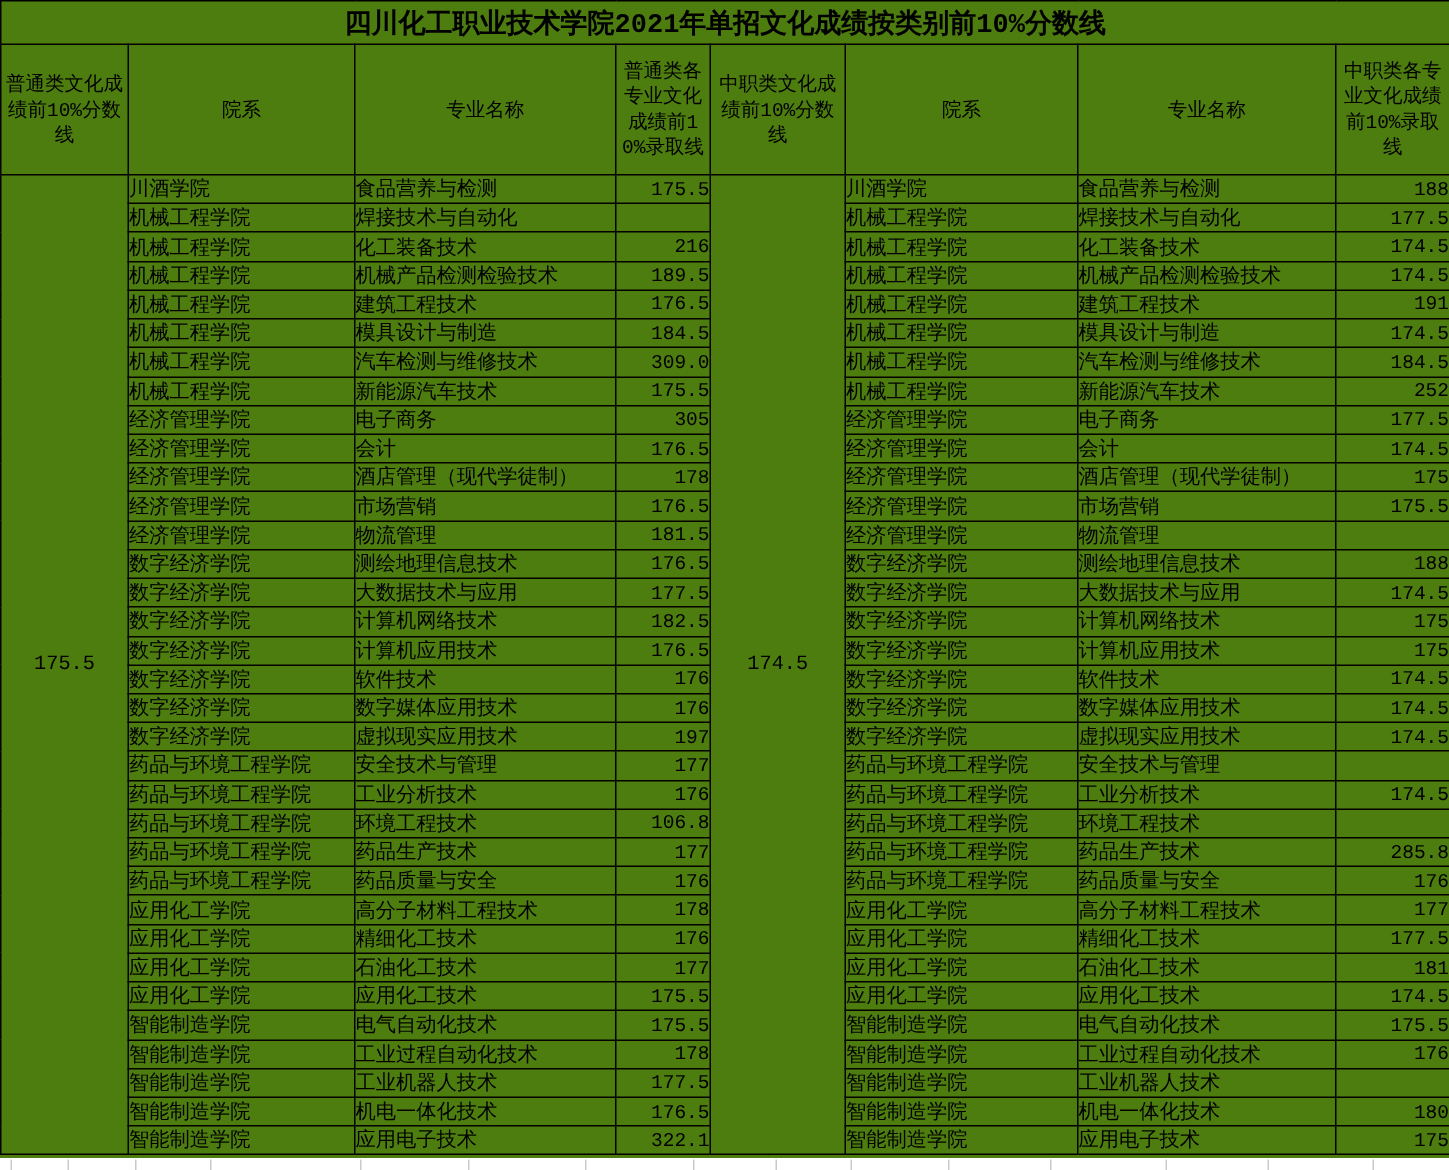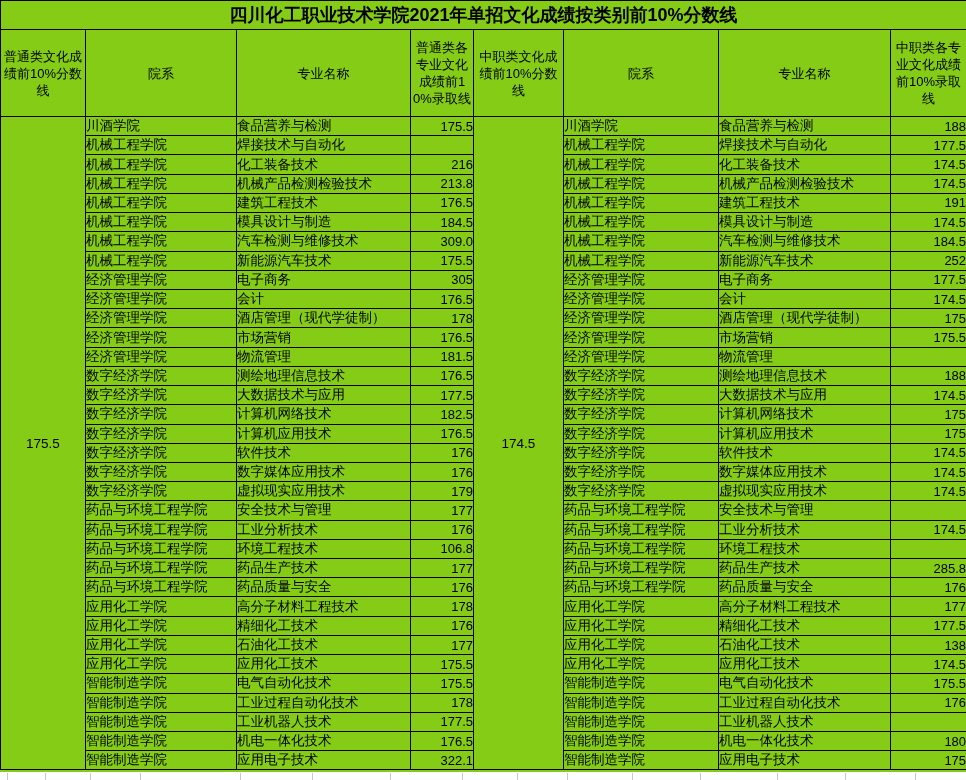--- a/index.html
+++ b/index.html
@@ -1,22 +1,22 @@
 <!DOCTYPE html>
 <html><head>
 <meta charset="utf-8">
 <style>
   * { box-sizing: border-box; }
   html, body { margin: 0; padding: 0; background: #ffffff; }
   .sheet {
     position: relative;
     width: 966px;
     height: 780px;
-    background: #84cc16;
-    font-family: Liberation Sans, sans-serif;
+    background: #4d7c0f;
+    font-family: Liberation Mono, monospace;
     color: #000000;
     overflow: hidden;
   }
   table.score-table {
     border-collapse: collapse;
     table-layout: fixed;
     width: 966px;
     margin: 0;
   }
   table.score-table td {
@@ -126,21 +126,21 @@
           <td class="dept-cell">机械工程学院</td>
           <td class="major-cell">化工装备技术</td>
           <td class="score-cell">216</td>
           <td class="dept-cell">机械工程学院</td>
           <td class="major-cell">化工装备技术</td>
           <td class="score-cell">174.5</td>
         </tr>
         <tr class="data-row">
           <td class="dept-cell">机械工程学院</td>
           <td class="major-cell">机械产品检测检验技术</td>
-          <td class="score-cell">213.8</td>
+          <td class="score-cell">189.5</td>
           <td class="dept-cell">机械工程学院</td>
           <td class="major-cell">机械产品检测检验技术</td>
           <td class="score-cell">174.5</td>
         </tr>
         <tr class="data-row">
           <td class="dept-cell">机械工程学院</td>
           <td class="major-cell">建筑工程技术</td>
           <td class="score-cell">176.5</td>
           <td class="dept-cell">机械工程学院</td>
           <td class="major-cell">建筑工程技术</td>
@@ -254,21 +254,21 @@
           <td class="dept-cell">数字经济学院</td>
           <td class="major-cell">数字媒体应用技术</td>
           <td class="score-cell">176</td>
           <td class="dept-cell">数字经济学院</td>
           <td class="major-cell">数字媒体应用技术</td>
           <td class="score-cell">174.5</td>
         </tr>
         <tr class="data-row">
           <td class="dept-cell">数字经济学院</td>
           <td class="major-cell">虚拟现实应用技术</td>
-          <td class="score-cell">179</td>
+          <td class="score-cell">197</td>
           <td class="dept-cell">数字经济学院</td>
           <td class="major-cell">虚拟现实应用技术</td>
           <td class="score-cell">174.5</td>
         </tr>
         <tr class="data-row">
           <td class="dept-cell">药品与环境工程学院</td>
           <td class="major-cell">安全技术与管理</td>
           <td class="score-cell">177</td>
           <td class="dept-cell">药品与环境工程学院</td>
           <td class="major-cell">安全技术与管理</td>
@@ -321,21 +321,21 @@
           <td class="dept-cell">应用化工学院</td>
           <td class="major-cell">精细化工技术</td>
           <td class="score-cell">177.5</td>
         </tr>
         <tr class="data-row">
           <td class="dept-cell">应用化工学院</td>
           <td class="major-cell">石油化工技术</td>
           <td class="score-cell">177</td>
           <td class="dept-cell">应用化工学院</td>
           <td class="major-cell">石油化工技术</td>
-          <td class="score-cell">138</td>
+          <td class="score-cell">181</td>
         </tr>
         <tr class="data-row">
           <td class="dept-cell">应用化工学院</td>
           <td class="major-cell">应用化工技术</td>
           <td class="score-cell">175.5</td>
           <td class="dept-cell">应用化工学院</td>
           <td class="major-cell">应用化工技术</td>
           <td class="score-cell">174.5</td>
         </tr>
         <tr class="data-row">

